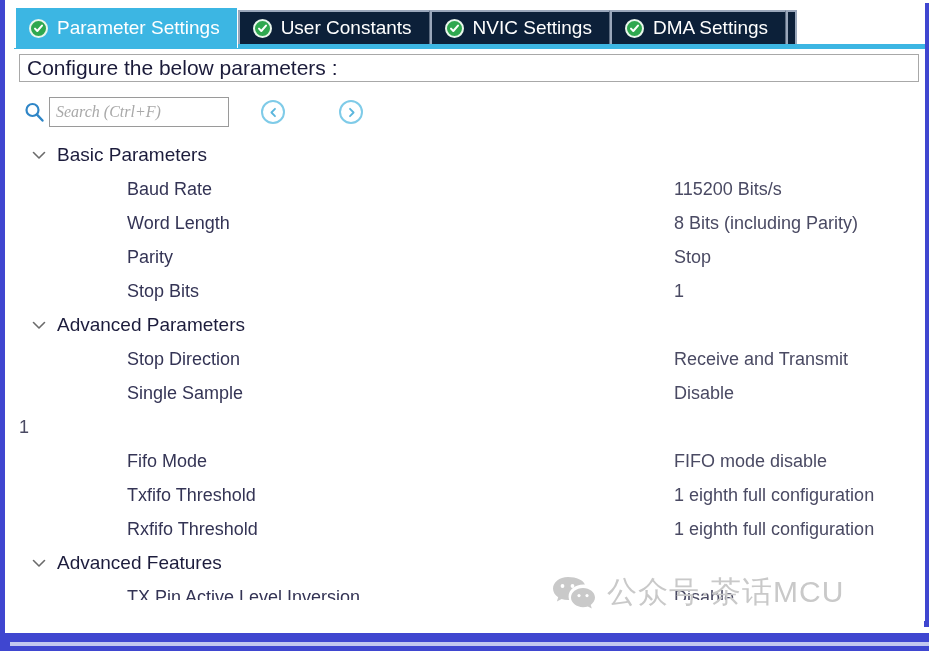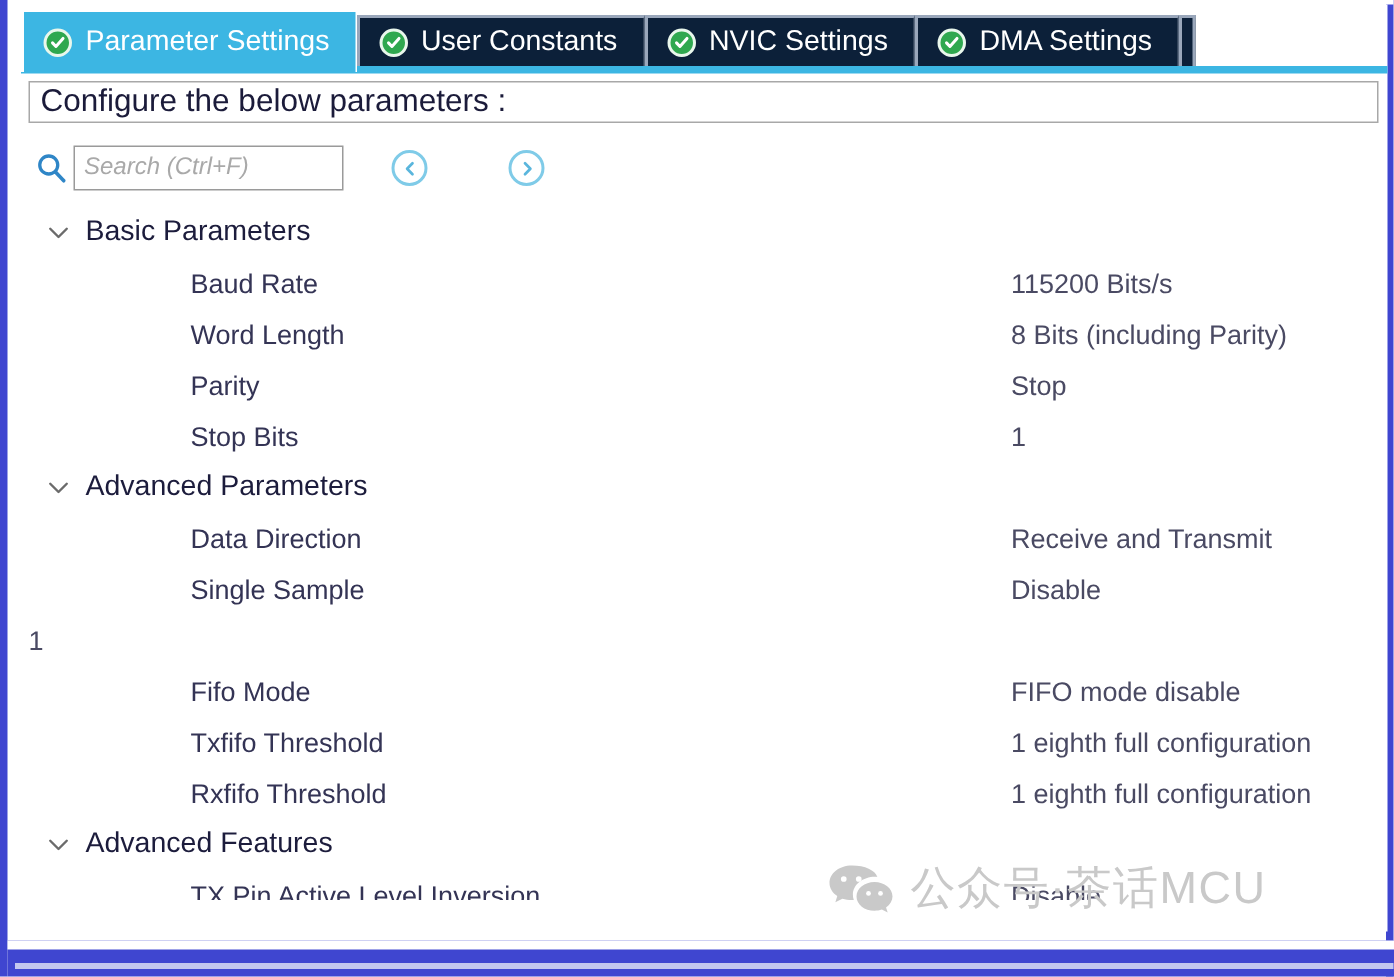--- a/index.html
+++ b/index.html
@@ -131,21 +131,21 @@
     display: flex;
     align-items: center;
   }
   #search-icon { width: 22px; height: 22px; flex: 0 0 auto; }
   #search-input {
     width: 180px;
     height: 30px;
     margin-left: 4px;
     border: 1px solid #9a9a9a;
     background: #ffffff;
-    font-family: Liberation Sans, sans-serif;
+    font-family: Liberation Serif, serif;
     font-size: 16px;
     font-style: italic;
     color: #9d9d9d;
     padding: 0 6px;
     outline: none;
   }
   #search-input::placeholder { color: #a9a9a9; font-style: italic; }
   .nav-btn {
     width: 24px; height: 24px;
     border-radius: 50%;
@@ -326,21 +326,21 @@
     <div class="group-row">
       <span class="chev">
         <svg width="20" height="20" viewBox="0 0 20 20">
             <path d="M4.5 7.5 L10 13 L15.5 7.5" stroke="#6b6b6b" stroke-width="1.6" fill="none" stroke-linecap="round" stroke-linejoin="round"></path>
           </svg>
       </span>
       <span class="group-label">Advanced Parameters</span>
     </div>
 
     <div class="param-row">
-      <span class="param-name">Data Direction</span>
+      <span class="param-name">Stop Direction</span>
       <span class="param-value">Receive and Transmit</span>
     </div>
     <div class="param-row">
       <span class="param-name">Single Sample</span>
       <span class="param-value">Disable</span>
     </div>
     <div class="param-row">
       <span class="param-value">1</span>
     </div>
     <div class="param-row">

